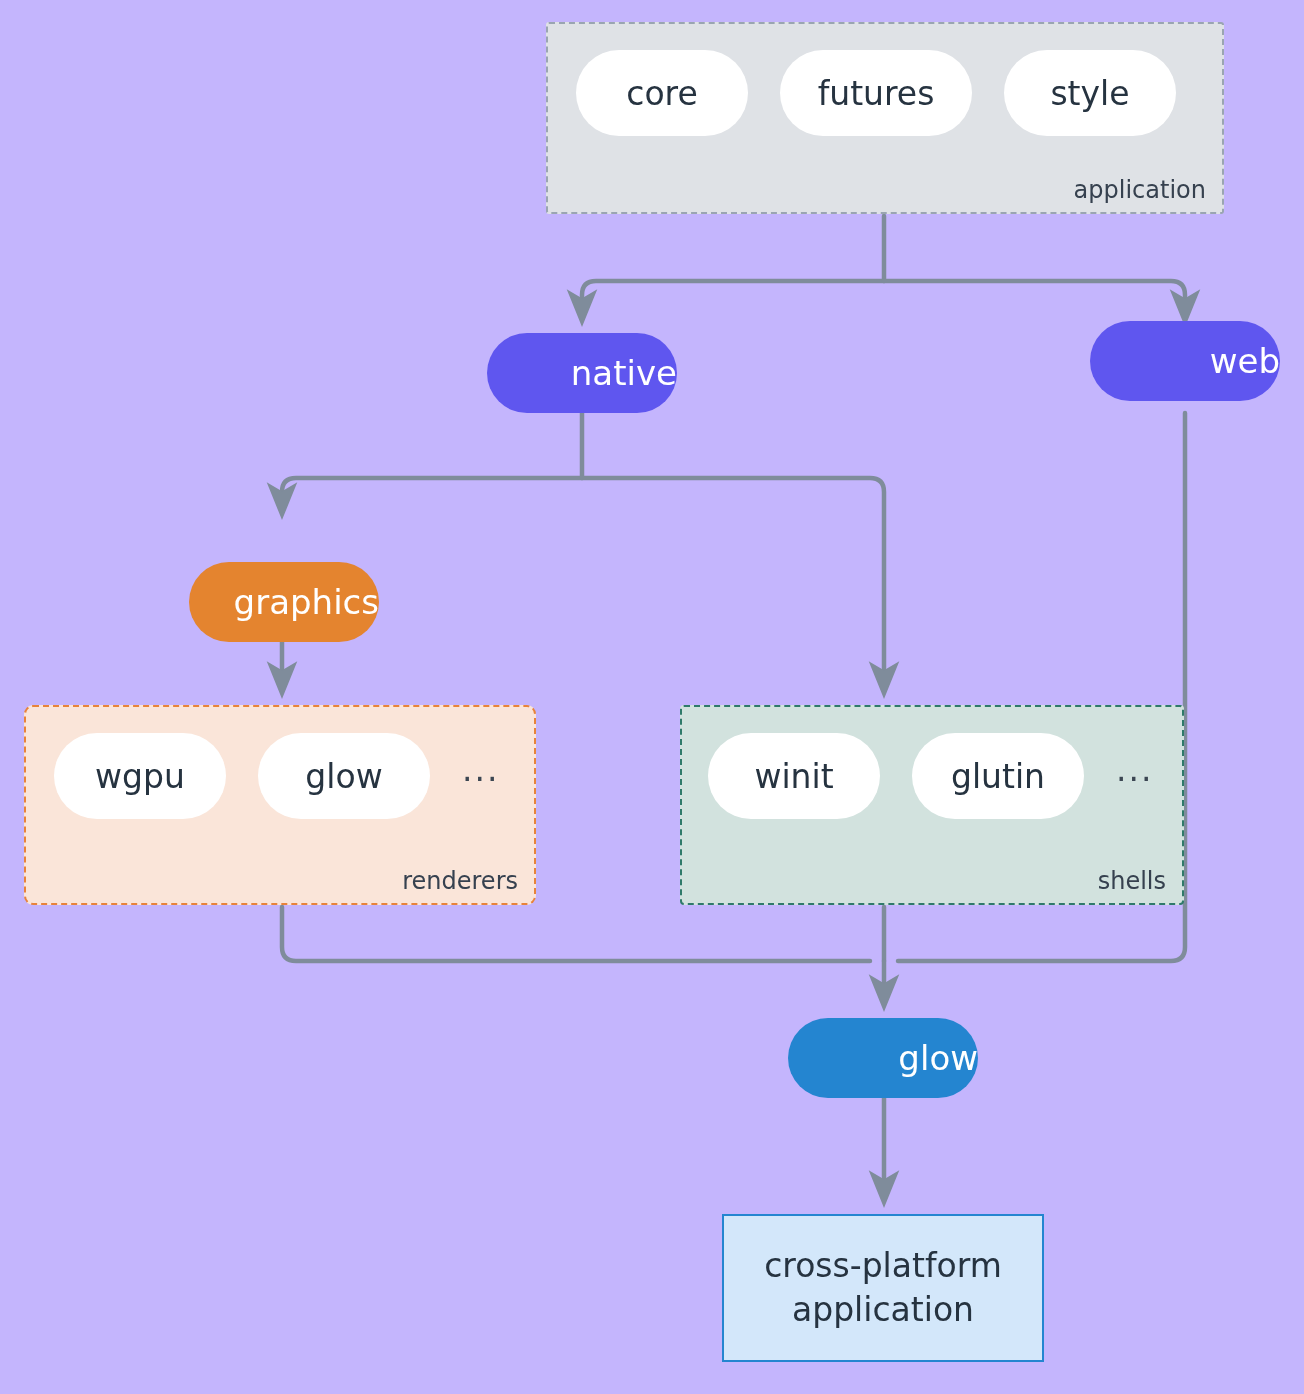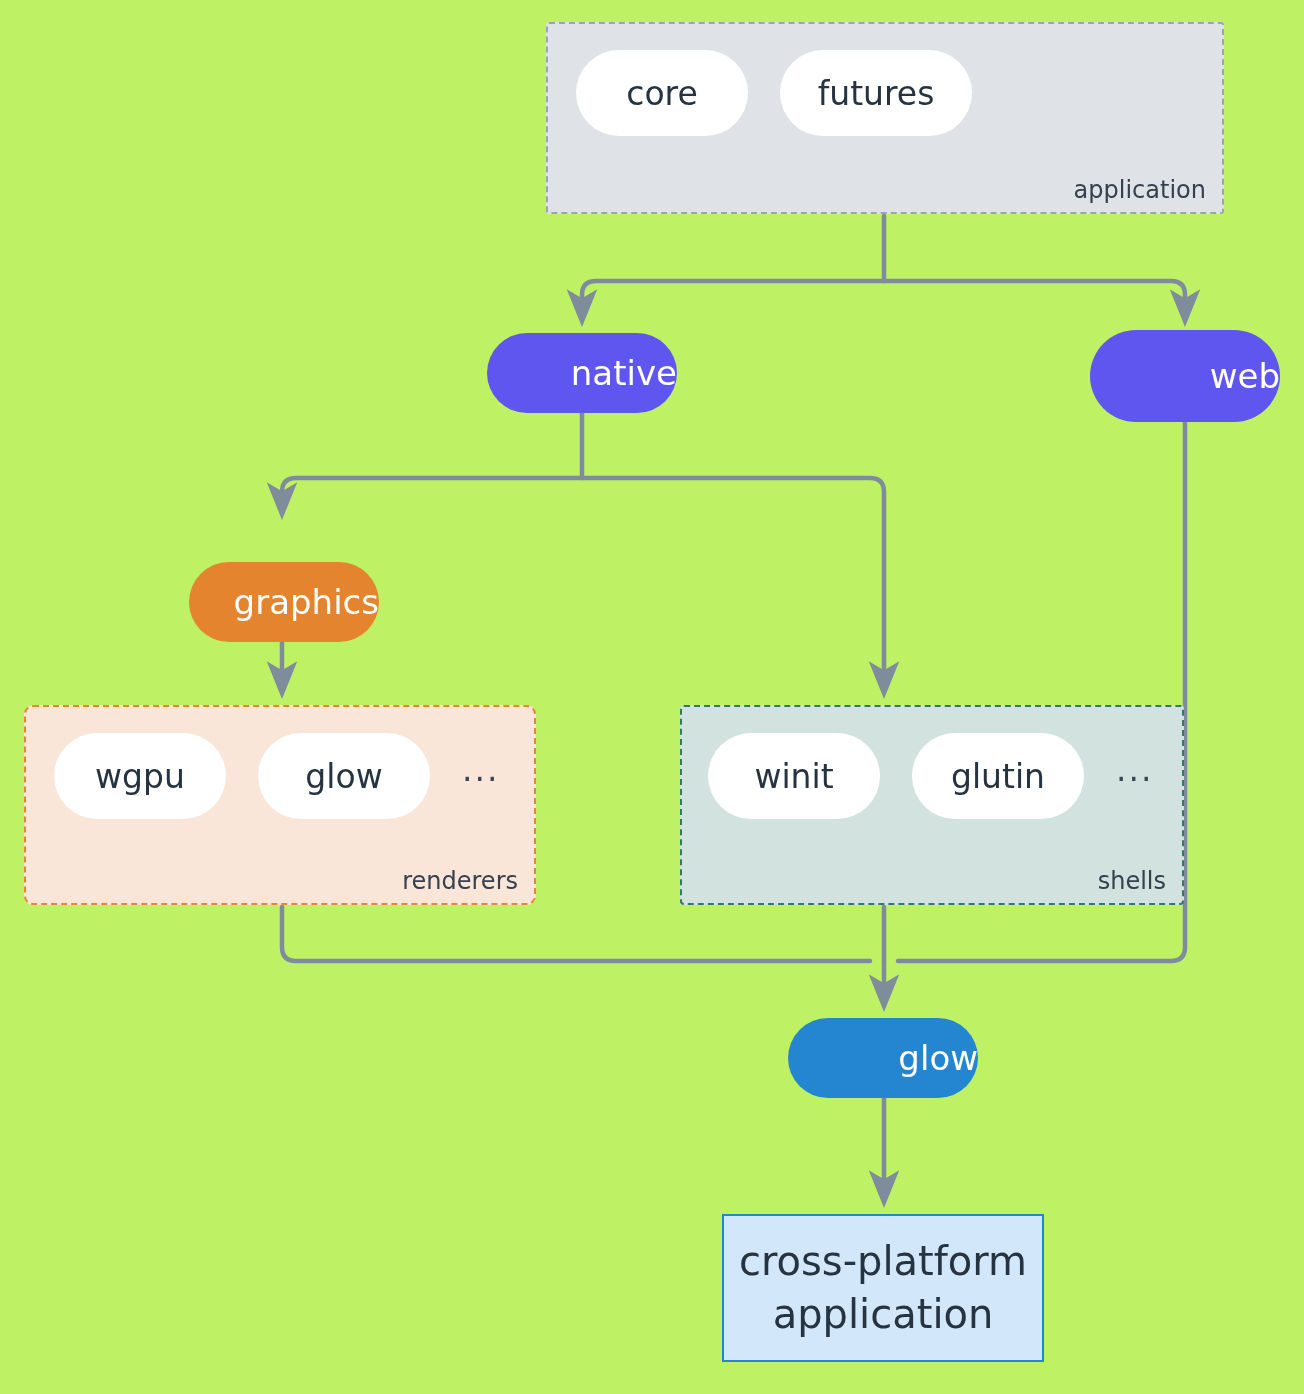--- a/index.html
+++ b/index.html
@@ -4,21 +4,21 @@
 <style>
   html, body {
     margin: 0;
     padding: 0;
     background: #000000;
   }
   #stage {
     position: relative;
     width: 1304px;
     height: 1394px;
-    background: #bef264;
+    background: #c4b5fd;
     font-family: "DejaVu Sans", "Liberation Sans", sans-serif;
     overflow: hidden;
     text-decoration: underline;
   }
   #edges {
     position: absolute;
     left: 0;
     top: 0;
     width: 1304px;
     height: 1394px;
@@ -115,23 +115,23 @@
   }
   #node-native {
     left: 487px;
     top: 333px;
     width: 190px;
     height: 80px;
     background: #5f56ef;
   }
   #node-web {
     left: 1090px;
-    top: 330px;
-    width: 190px;
-    height: 92px;
+    top: 321px;
+    width: 190px;
+    height: 80px;
     background: #5f56ef;
   }
   #node-graphics {
     left: 189px;
     top: 525px;
     width: 190px;
     height: 80px;
     background: #e4842f;
     margin-top: 37px;
   }
@@ -150,21 +150,21 @@
     left: 722px;
     top: 1214px;
     width: 322px;
     height: 148px;
     background: #d3e7fa;
     border: 2px solid #2485d0;
     display: flex;
     flex-direction: column;
     align-items: center;
     justify-content: center;
-    font-size: 40px;
+    font-size: 33px;
     line-height: 1.32;
     color: #263340;
     text-align: center;
   }
 </style>
 </head>
 <body>
 
 <div id="stage">
 
@@ -203,20 +203,23 @@
   </svg>
 
   <div class="group" id="grp-foundations">
     <div class="group-items">
       <div class="chip">
         <span>core</span>
       </div>
       <div class="chip wide">
         <span>futures</span>
       </div>
+      <div class="chip">
+        <span>style</span>
+      </div>
     </div>
     <div class="group-label">application</div>
   </div>
 
   <div class="group" id="grp-renderers">
     <div class="group-items">
       <div class="chip">
         <span>wgpu</span>
       </div>
       <div class="chip">

